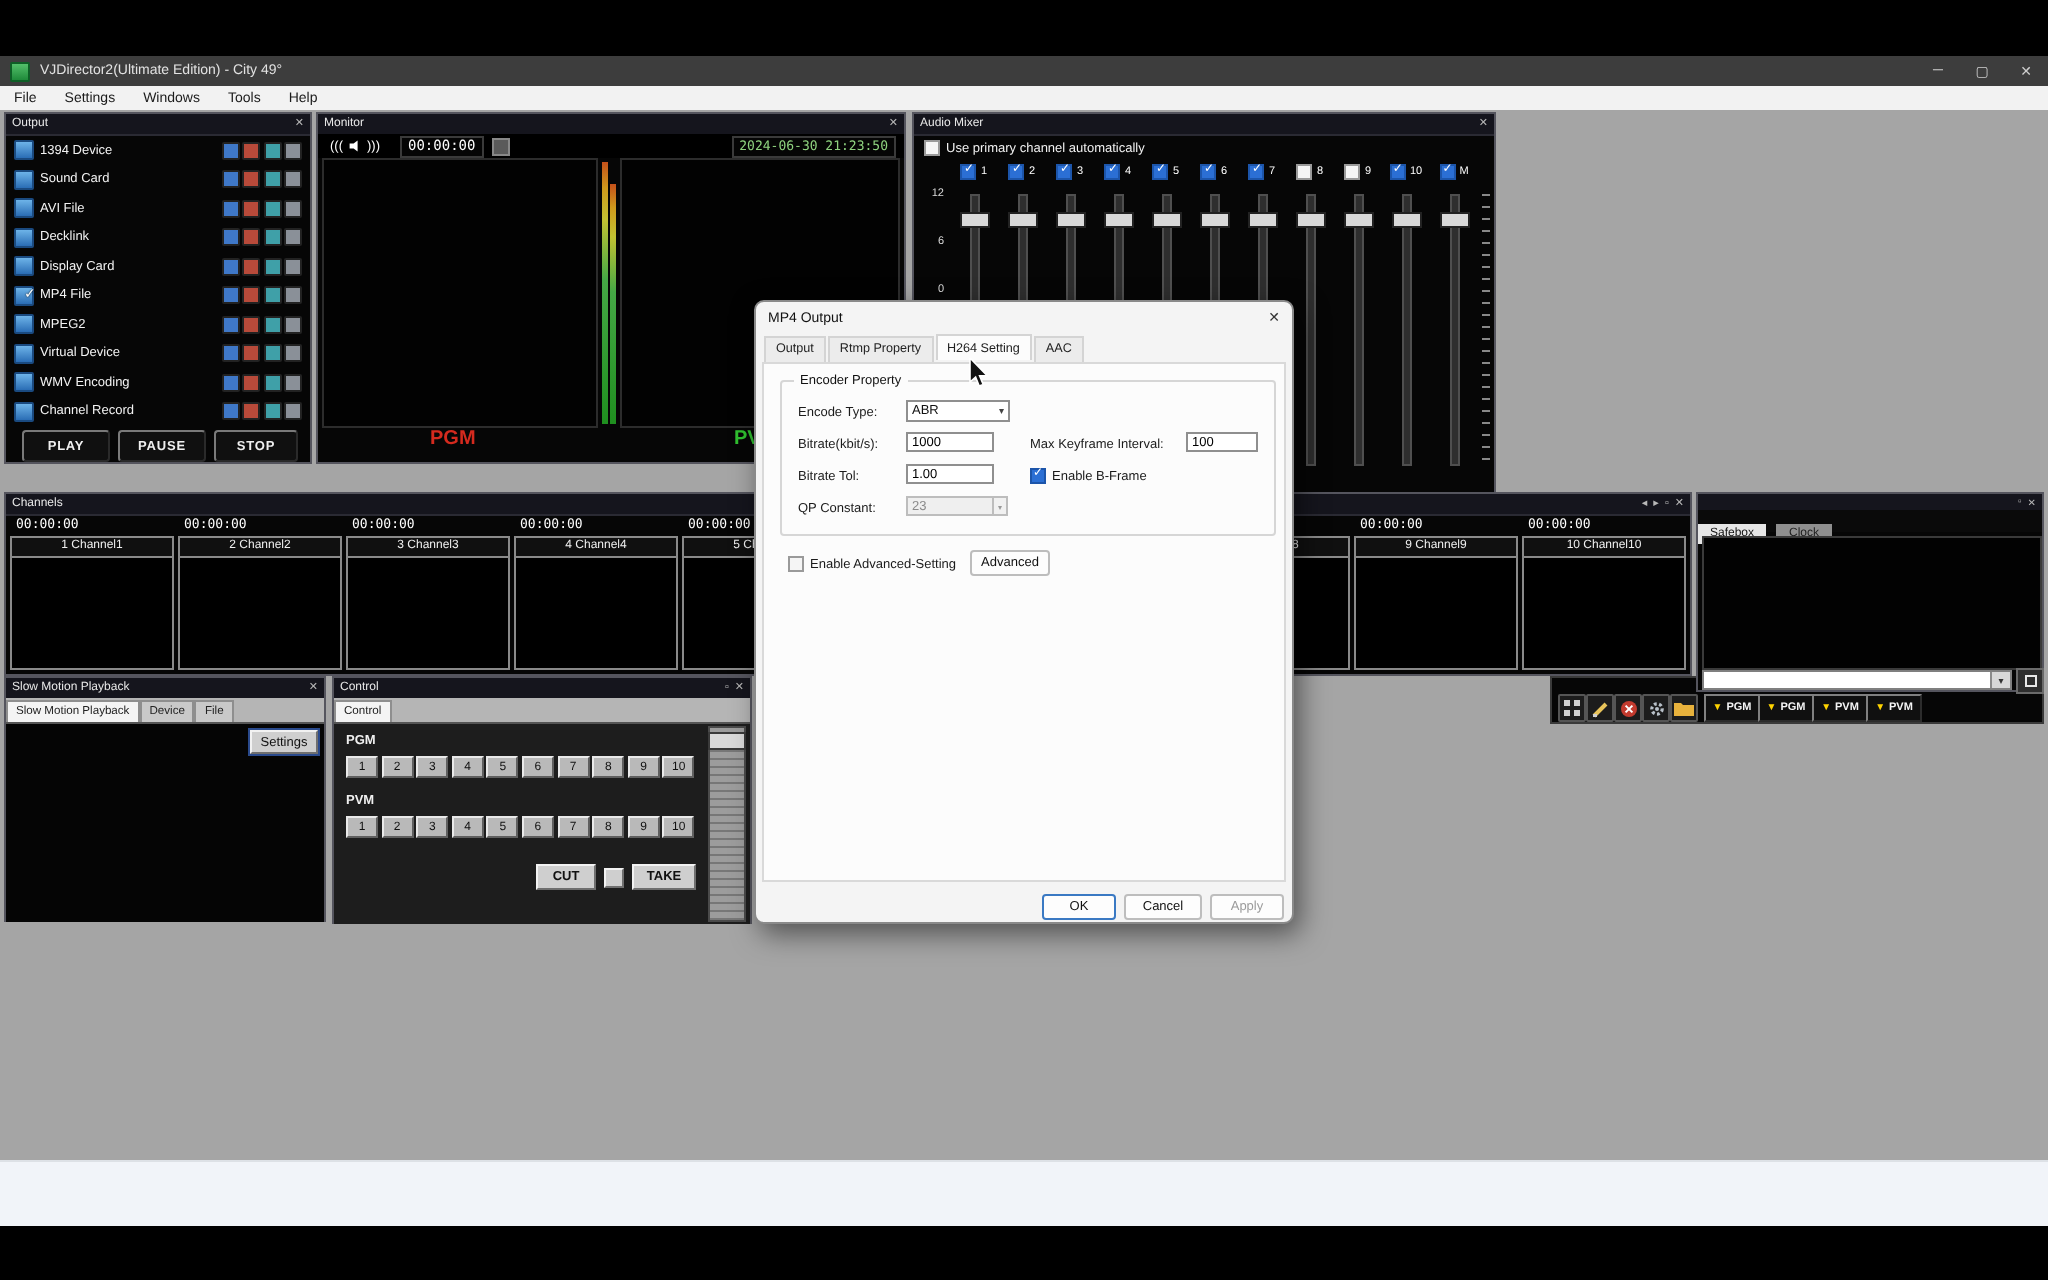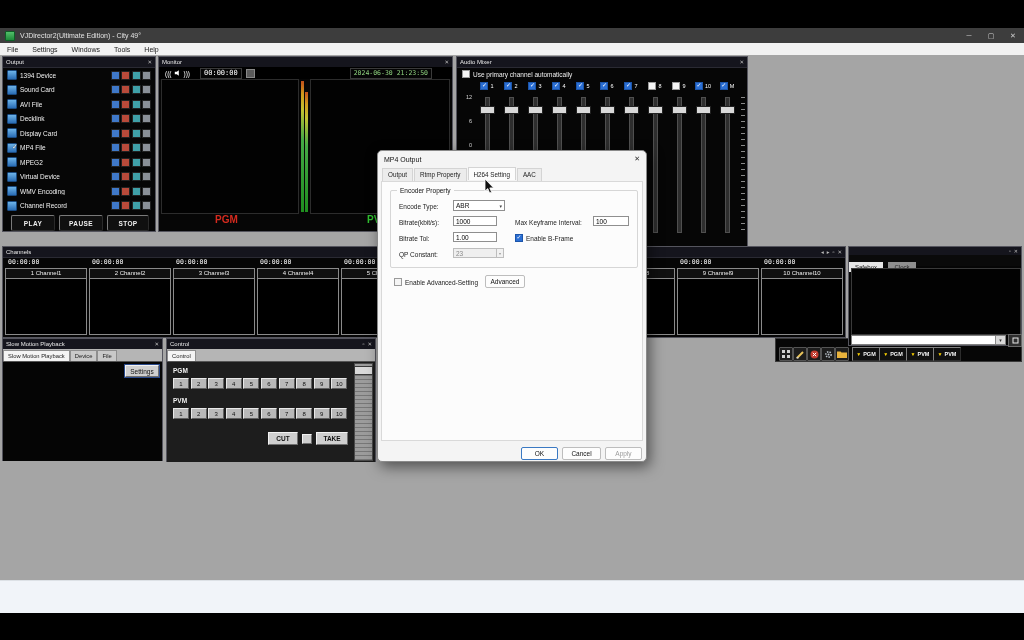--- a/index.html
+++ b/index.html
@@ -279,21 +279,21 @@
     <div class="msub">
       <span style="margin-left:6px;">(((</span>
       <span style="margin:0 2px;display:inline-flex;">
         <svg width="8" height="8" viewBox="0 0 10 10">
             <polygon points="1,3.5 3.5,3.5 6,1.5 6,8.5 3.5,6.5 1,6.5" fill="#fff"></polygon>
           </svg>
       </span>
       <span>)))</span>
       <span class="mtimerbox mono" style="margin-left:10px;">00:00:00</span>
       <span style="width:7px;height:7px;background:#5a5a5a;border:1px solid #888;margin-left:4px;"></span>
-      <span class="mdatebox mono" style="margin-left:auto;margin-right:20px;">2024-06-30 21:23:50</span>
+      <span class="mdatebox mono" style="margin-left:auto;margin-right:4px;">2024-06-30 21:23:50</span>
     </div>
     <div class="vpane" style="left:2px;width:138px;"></div>
     <div class="meterbar" style="left:142px;"></div>
     <div class="meterbar" style="left:146px;height:120px;top:35px;"></div>
     <div class="vpane" style="left:151px;width:140px;"></div>
     <div class="pgmlabel" style="left:56px;color:#d42a1e;">PGM</div>
     <div class="pgmlabel" style="left:208px;color:#30c030;">PVM</div>
   </div>
 
   <div class="panel" style="left:456px;top:56px;width:292px;height:191px;">

